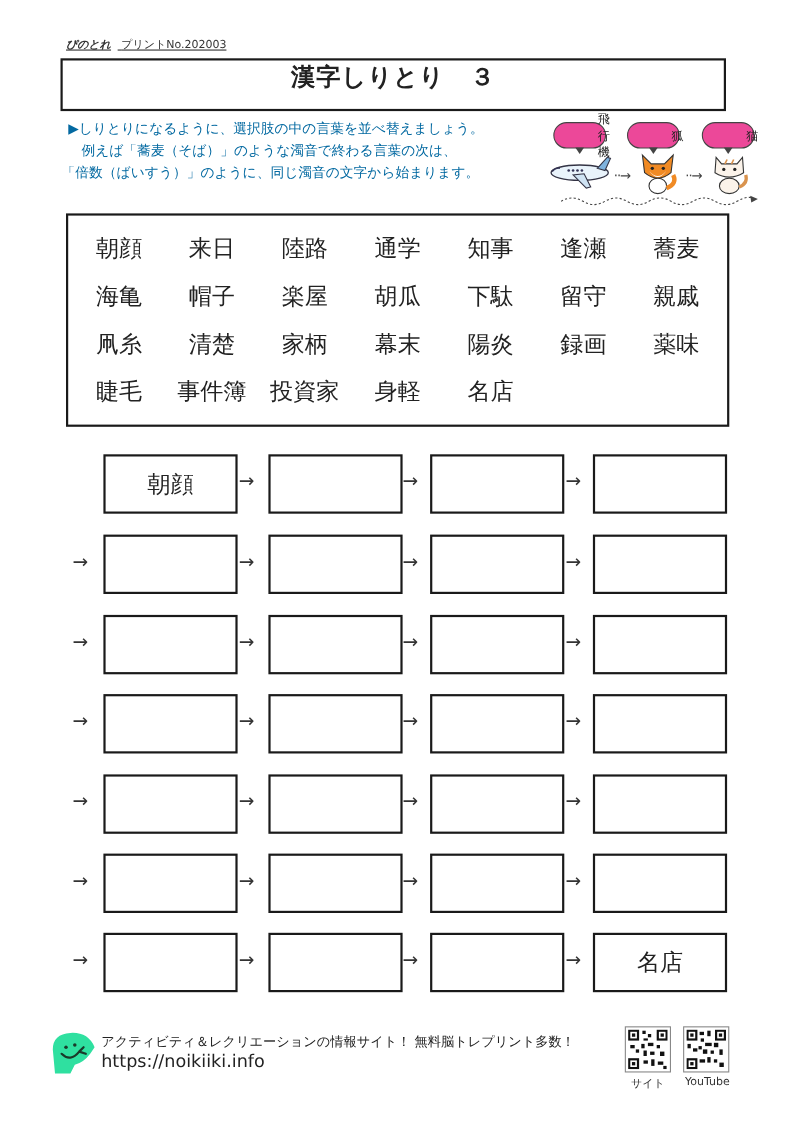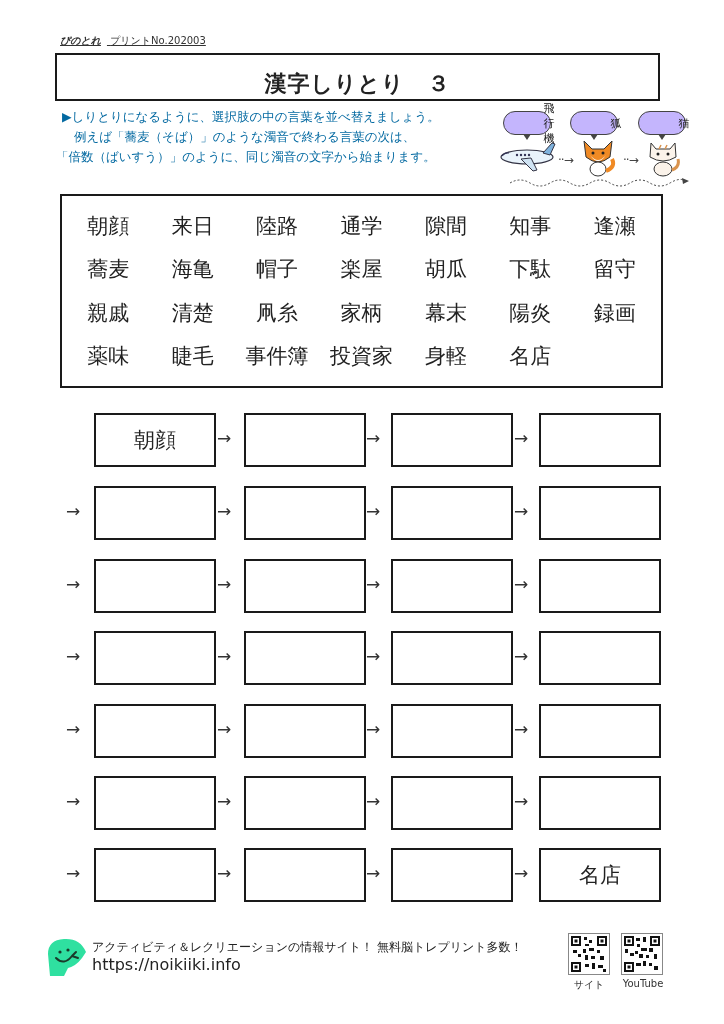--- a/index.html
+++ b/index.html
@@ -2,29 +2,29 @@
 <html><head>
 <meta charset="utf-8">
 <style>
   * { box-sizing: border-box; margin: 0; padding: 0; }
   html, body { width: 724px; height: 1024px; background: #ffffff; overflow: hidden; }
   body { position: relative; font-family: "DejaVu Sans", "Liberation Sans", sans-serif; color: #222; }
 
   .header-meta { position: absolute; left: 60px; top: 34px; font-size: 10px; color: #333; white-space: nowrap; text-decoration: underline; }
   .header-meta .brand { font-weight: bold; font-style: italic; margin-right: 6px; }
 
-  .title-box { position: absolute; left: 55px; top: 53px; width: 605px; height: 48px; border: 2.5px solid #1a1a1a; display: flex; align-items: flex-end; justify-content: center; }
+  .title-box { position: absolute; left: 55px; top: 53px; width: 605px; height: 48px; border: 2.5px solid #1a1a1a; display: flex; align-items: flex-start; justify-content: center; }
   .title-box span { font-size: 22px; font-weight: bold; letter-spacing: 1px; }
 
   .instructions { position: absolute; left: 62px; top: 107px; font-size: 12.5px; line-height: 20px; color: #0369a1; white-space: nowrap; }
   .instructions .line2 { padding-left: 12px; }
   .instructions .line3 { padding-left: 0px; margin-left: -6px; }
 
   .example { position: absolute; left: 495px; top: 103px; width: 200px; height: 92px; }
-  .bubble { position: absolute; top: 8px; height: 24px; border: 1.5px solid #444; border-radius: 12px; background: #c4b5fd; font-size: 11px; display: flex; align-items: center; justify-content: center; padding-left: 44px; }
+  .bubble { position: absolute; top: 8px; height: 24px; border: 1.5px solid #444; border-radius: 12px; background: #ec4899; font-size: 11px; display: flex; align-items: center; justify-content: center; padding-left: 44px; }
   .bubble::after { content: ""; position: absolute; bottom: -6px; left: 50%; margin-left: -4px; width: 0; height: 0; border-left: 4px solid transparent; border-right: 4px solid transparent; border-top: 6px solid #444; }
   .small-arrow { position: absolute; font-size: 12px; color: #444; letter-spacing: -1px; }
   .wavy { position: absolute; left: 15px; top: 72px; width: 180px; height: 14px; }
 
   .word-box { position: absolute; left: 60px; top: 194px; width: 603px; height: 194px; border: 2.5px solid #1a1a1a; padding: 8px 4px; }
   .word-grid { display: grid; grid-template-columns: repeat(7, 1fr); grid-template-rows: repeat(4, 1fr); height: 100%; }
   .word { font-size: 21px; display: flex; align-items: center; justify-content: center; color: #222; white-space: nowrap; }
 
   .chain { position: absolute; left: 0; top: 0; width: 724px; }
   .chain-row { position: absolute; left: 64px; height: 54px; width: 600px; }
@@ -103,35 +103,34 @@
     <path d="M172 3 L179 6 L173 9 Z" fill="#444"></path>
   </svg>
 </div>
 
 <div class="word-box">
   <div class="word-grid">
     <div class="word">朝顔</div>
     <div class="word">来日</div>
     <div class="word">陸路</div>
     <div class="word">通学</div>
-    <div class="word">隙間</div>
     <div class="word">知事</div>
     <div class="word">逢瀬</div>
 
     <div class="word">蕎麦</div>
     <div class="word">海亀</div>
     <div class="word">帽子</div>
     <div class="word">楽屋</div>
     <div class="word">胡瓜</div>
     <div class="word">下駄</div>
     <div class="word">留守</div>
 
     <div class="word">親戚</div>
+    <div class="word">凧糸</div>
     <div class="word">清楚</div>
-    <div class="word">凧糸</div>
     <div class="word">家柄</div>
     <div class="word">幕末</div>
     <div class="word">陽炎</div>
 
     <div class="word">録画</div>
     <div class="word">薬味</div>
     <div class="word">睫毛</div>
     <div class="word">事件簿</div>
     <div class="word">投資家</div>
     <div class="word">身軽</div>

